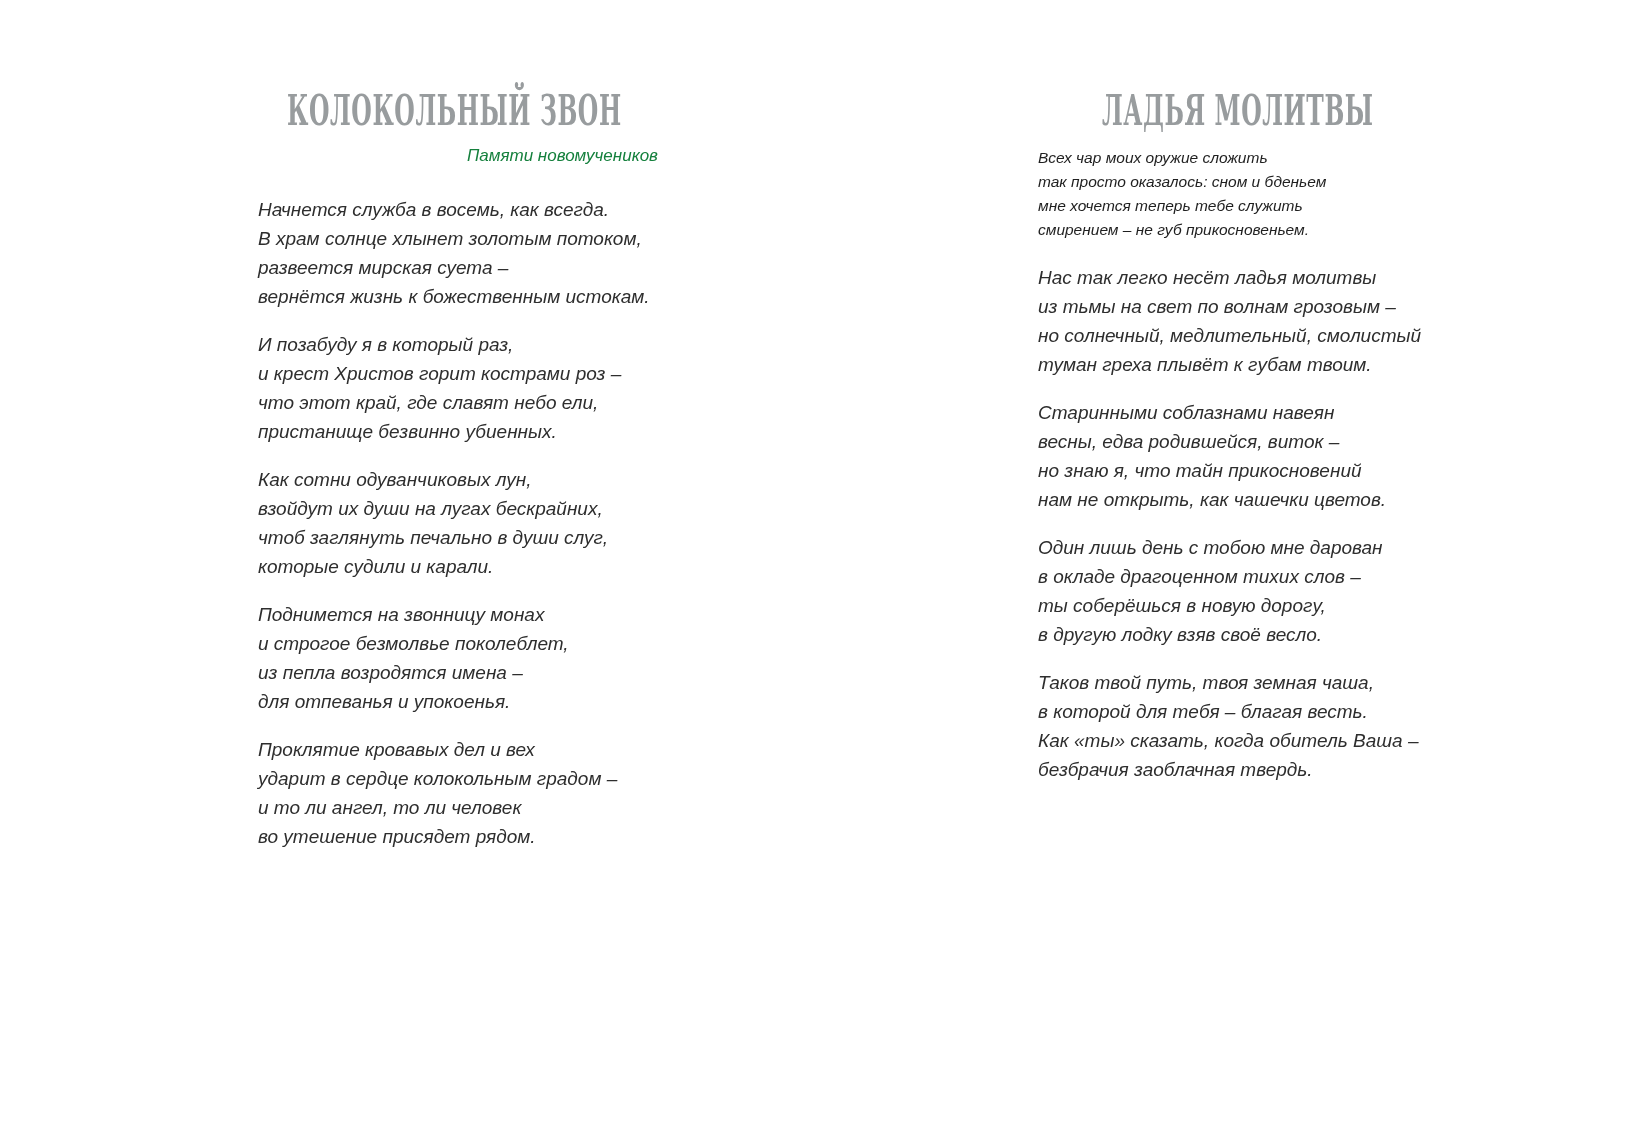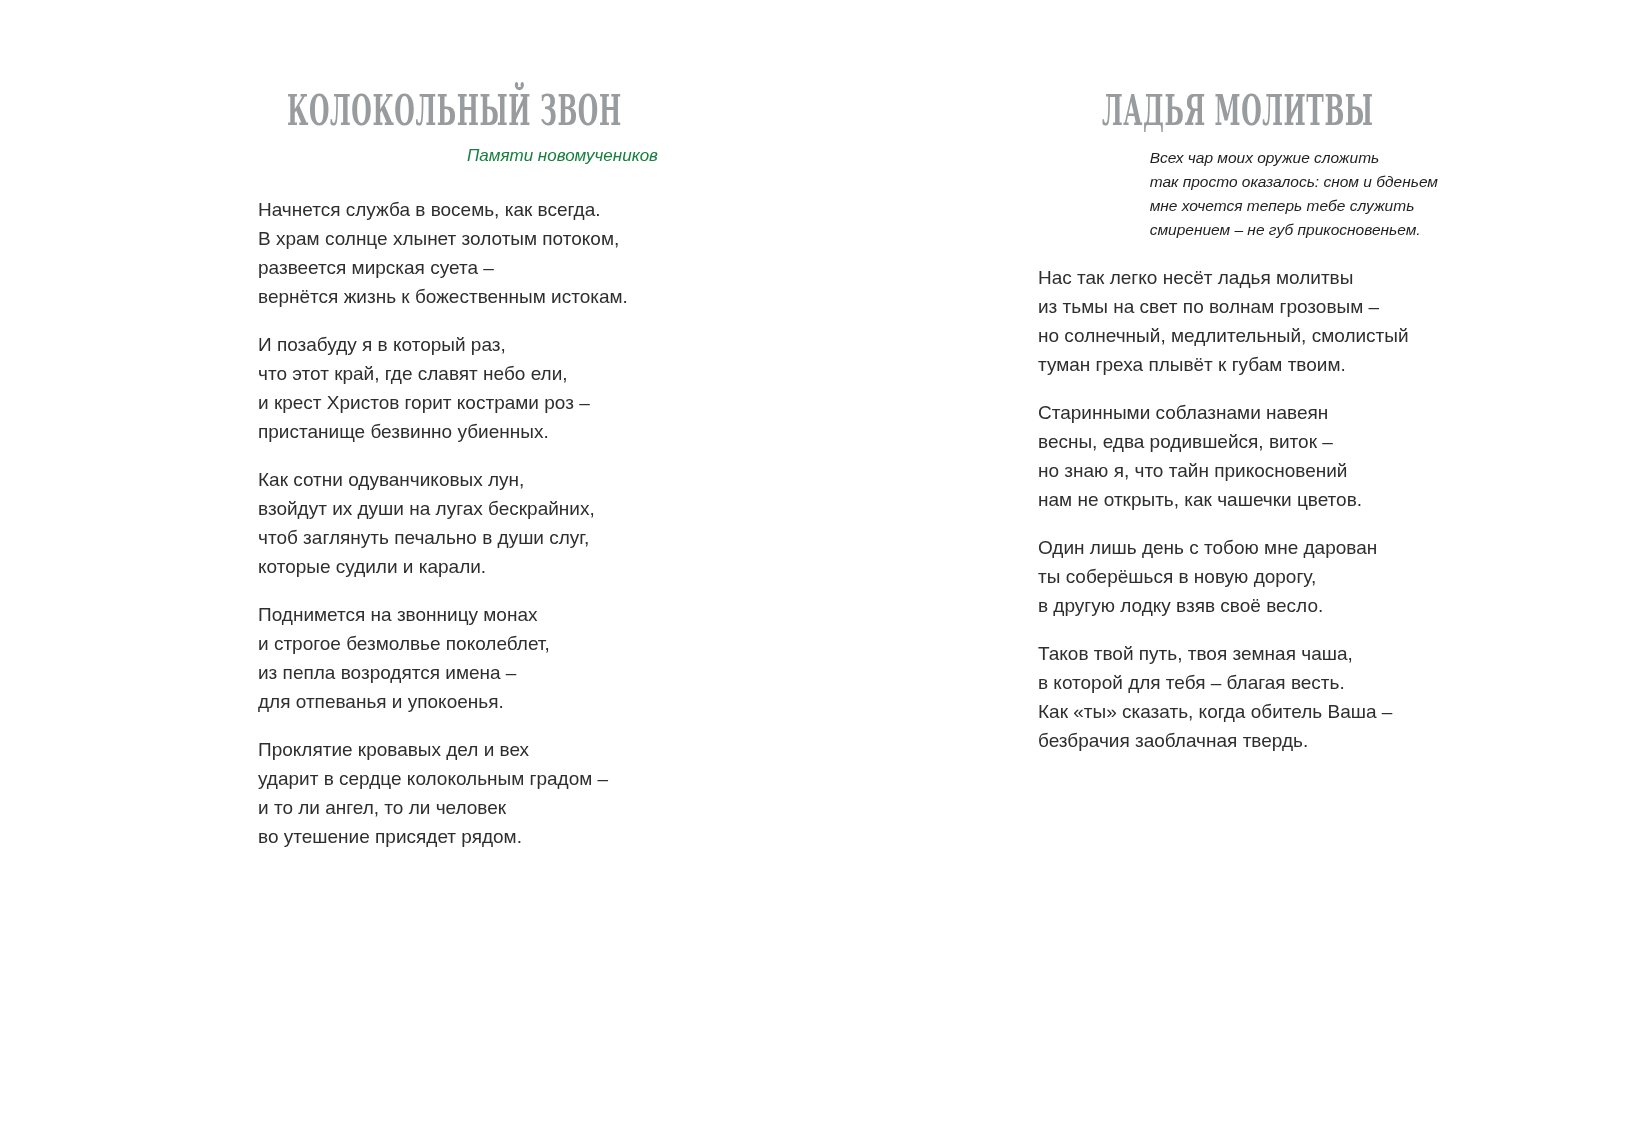--- a/index.html
+++ b/index.html
@@ -38,32 +38,32 @@
   .dedication {
     font-style: italic;
     font-size: 17px;
     line-height: 20px;
     color: #15803d;
   }
   .epigraph-wrap {
     position: absolute;
     width: 400px;
     display: flex;
-    justify-content: flex-end;
   }
   .epigraph {
     font-style: italic;
     font-size: 15.5px;
     line-height: 24px;
     color: #1f1f1f;
     text-align: left;
   }
   .poem {
     position: absolute;
     width: 430px;
+    font-style: italic;
   }
   .stanza {
     margin: 0 0 19px 0;
   }
   .line {
     font-size: 19px;
     line-height: 29px;
     white-space: nowrap;
     color: #2e2e2e;
   }
@@ -91,22 +91,22 @@
 
     <div class="poem" style="left:258px; top:195px;">
       <div class="stanza">
         <div class="line">Начнется служба в восемь, как всегда.</div>
         <div class="line">В храм солнце хлынет золотым потоком,</div>
         <div class="line">развеется мирская суета –</div>
         <div class="line">вернётся жизнь к божественным истокам.</div>
       </div>
       <div class="stanza">
         <div class="line">И позабуду я в который раз,</div>
+        <div class="line">и крест Христов горит кострами роз –</div>
         <div class="line">что этот край, где славят небо ели,</div>
-        <div class="line">и крест Христов горит кострами роз –</div>
         <div class="line">пристанище безвинно убиенных.</div>
       </div>
       <div class="stanza">
         <div class="line">Как сотни одуванчиковых лун,</div>
         <div class="line">взойдут их души на лугах бескрайних,</div>
         <div class="line">чтоб заглянуть печально в души слуг,</div>
         <div class="line">которые судили и карали.</div>
       </div>
       <div class="stanza">
         <div class="line">Поднимется на звонницу монах</div>
@@ -145,20 +145,21 @@
         <div class="line">туман греха плывёт к губам твоим.</div>
       </div>
       <div class="stanza">
         <div class="line">Старинными соблазнами навеян</div>
         <div class="line">весны, едва родившейся, виток –</div>
         <div class="line">но знаю я, что тайн прикосновений</div>
         <div class="line">нам не открыть, как чашечки цветов.</div>
       </div>
       <div class="stanza">
         <div class="line">Один лишь день с тобою мне дарован</div>
+        <div class="line">в окладе драгоценном тихих слов –</div>
         <div class="line">ты соберёшься в новую дорогу,</div>
         <div class="line">в другую лодку взяв своё весло.</div>
       </div>
       <div class="stanza">
         <div class="line">Таков твой путь, твоя земная чаша,</div>
         <div class="line">в которой для тебя – благая весть.</div>
         <div class="line">Как «ты» сказать, когда обитель Ваша –</div>
         <div class="line">безбрачия заоблачная твердь.</div>
       </div>
     </div>

